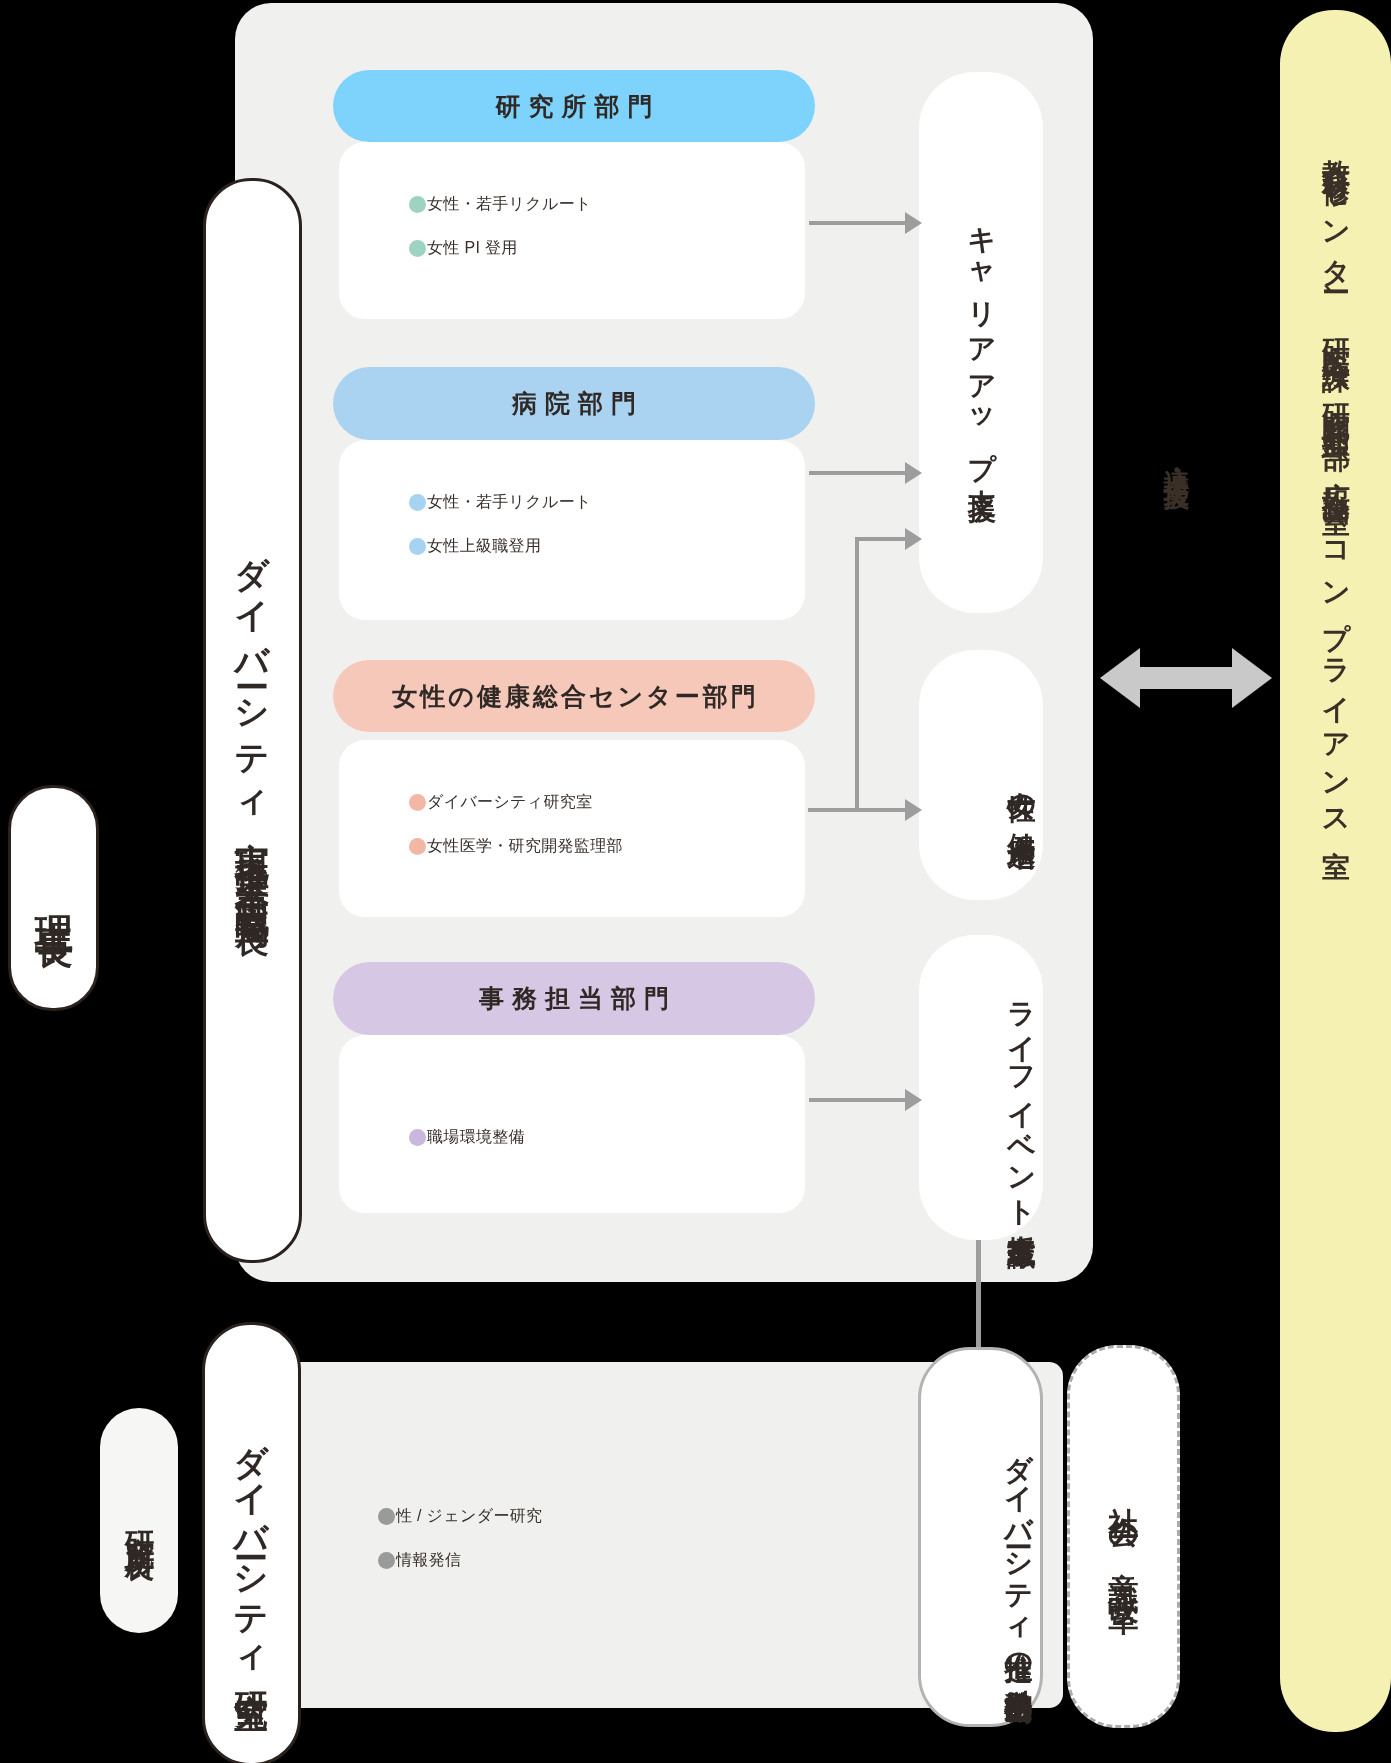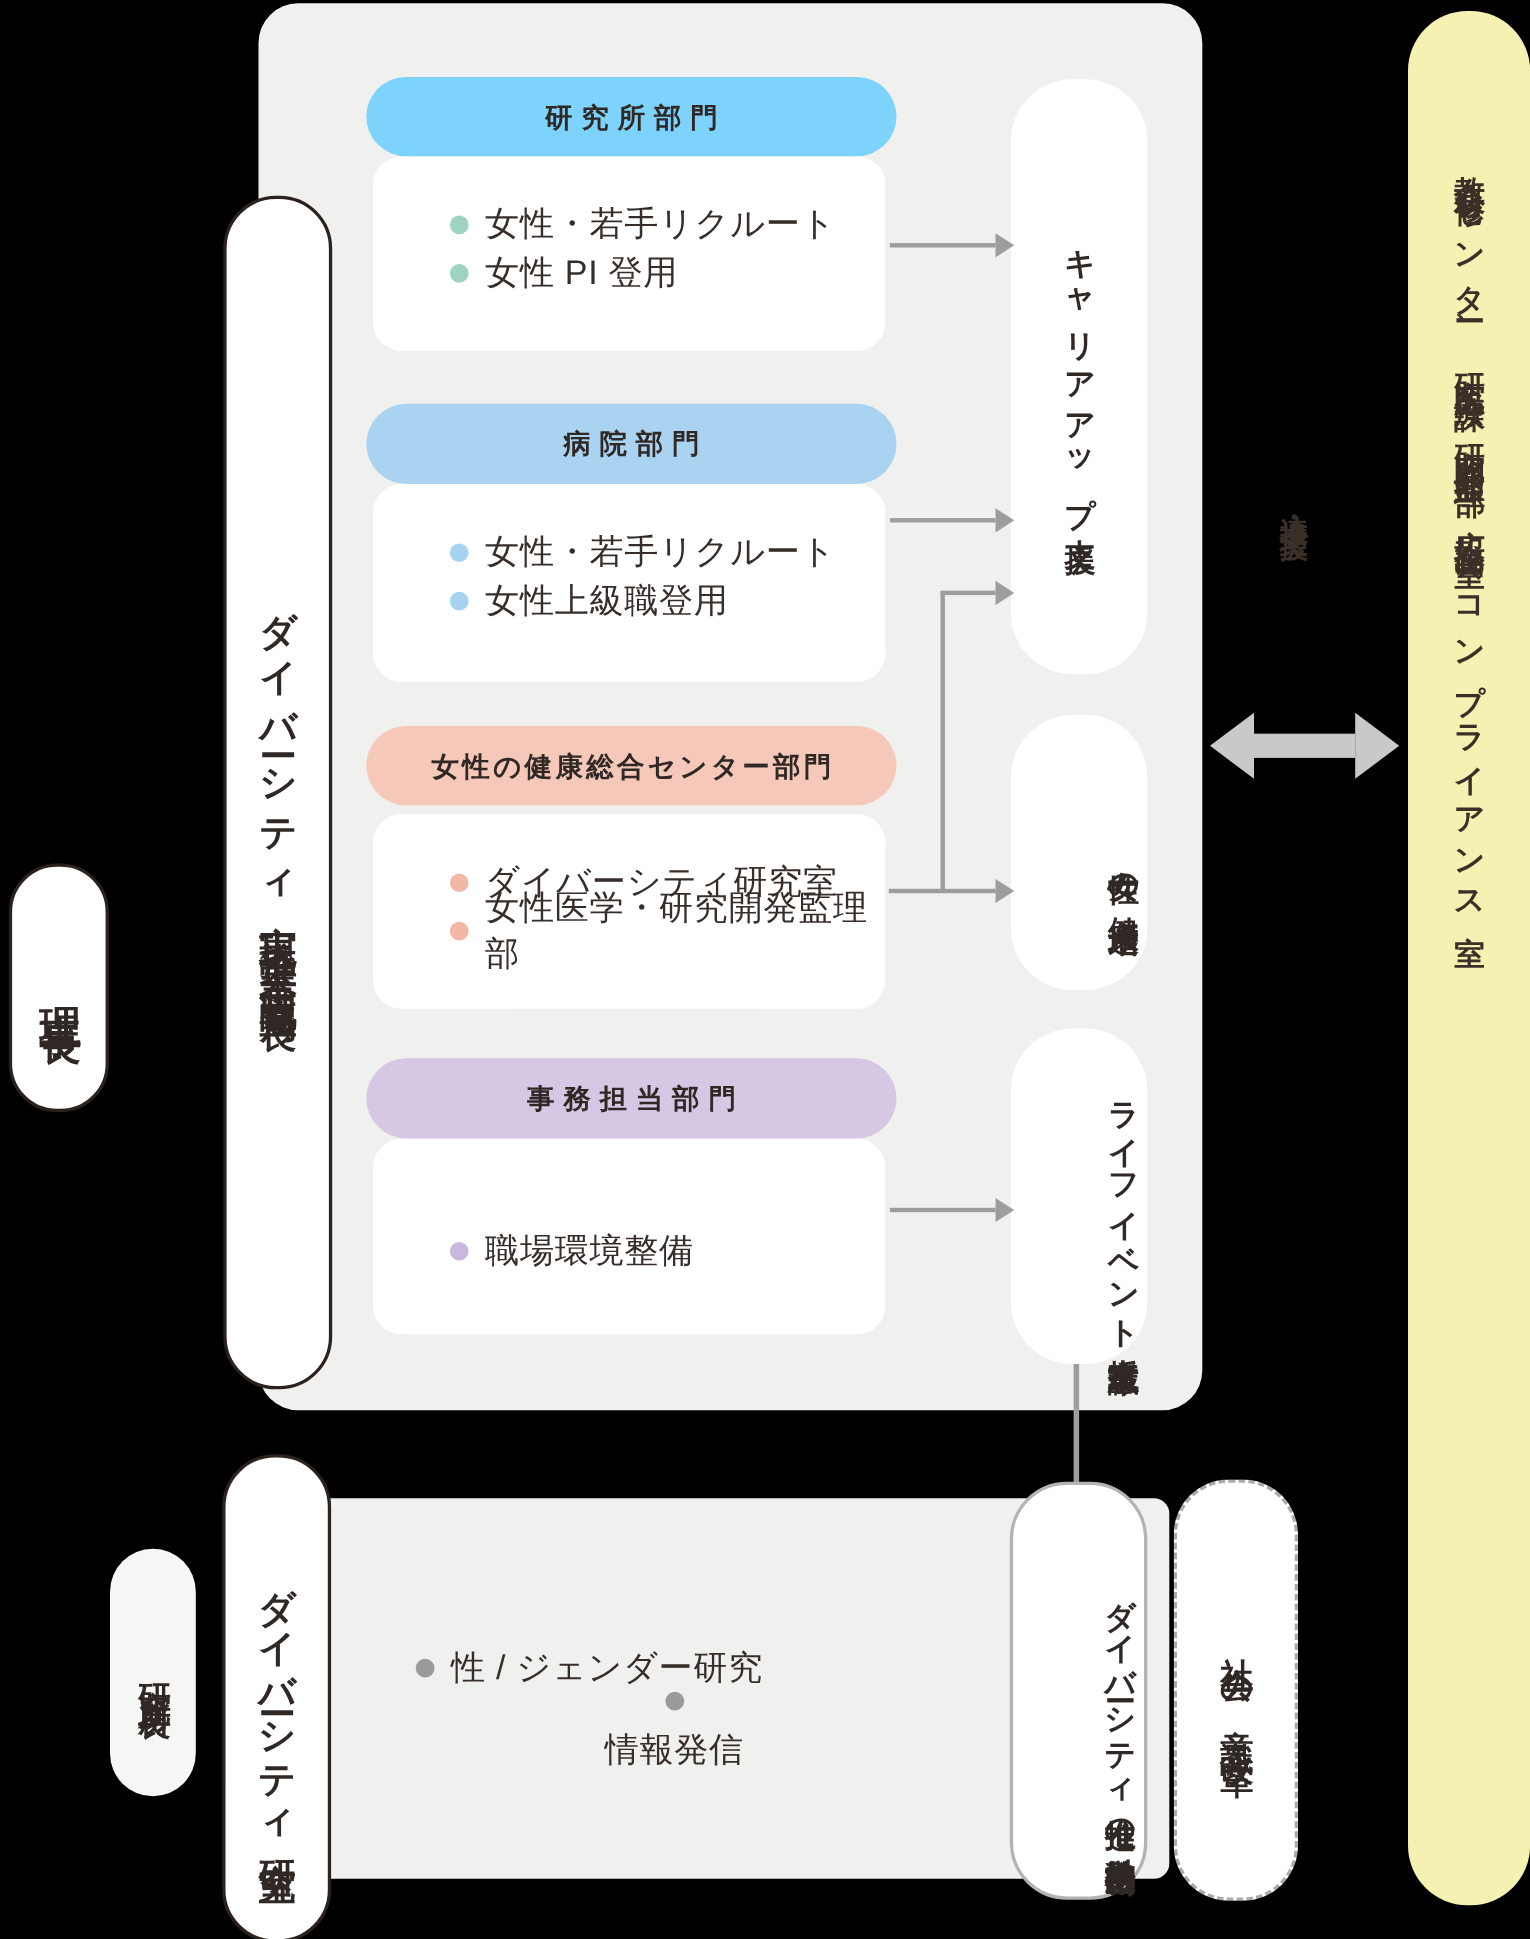--- a/index.html
+++ b/index.html
@@ -9,22 +9,22 @@
   .panel{background:#f0f0ef;border-radius:36px;}
   .vtext{writing-mode:vertical-rl;text-orientation:mixed;}
   .pill{background:#fff;border:3px solid #2b211d;border-radius:48px;
         display:flex;align-items:center;justify-content:center;}
   .pill .vtext{font-weight:bold;color:#2f2825;}
   .softbox{background:#f6f6f5;border-radius:40px;display:flex;align-items:center;justify-content:center;}
   .sec-header{display:flex;align-items:center;justify-content:center;border-radius:37px;
               font-weight:bold;font-size:25px;letter-spacing:0.32em;text-indent:0.32em;color:#2f2825;}
   .sec-header.tight{letter-spacing:0.12em;text-indent:0.12em;}
   .card{background:#fff;border-radius:26px;padding-top:40px;box-sizing:border-box;}
-  .bullet-row{display:flex;align-items:center;gap:15px;padding-left:70px;height:44px;
-              font-size:31px;color:#372e29;letter-spacing:0.02em;}
+  .bullet-row{display:flex;align-items:center;gap:1px;padding-left:70px;height:44px;
+              font-size:16px;color:#372e29;letter-spacing:0.02em;}
   .dot{width:17px;height:17px;border-radius:50%;flex:none;}
   .outcome{background:#fff;border-radius:56px;}
   .outcome-inner{position:absolute;left:0;top:0;right:0;bottom:0;display:flex;justify-content:center;
                  font-weight:bold;font-size:28px;color:#2f2825;line-height:1.6;}
   .outcome-inner span{display:block;}
   .hline{position:absolute;height:4px;background:#9d9d9d;}
   .vline{position:absolute;width:4px;background:#9d9d9d;}
   .head-right{position:absolute;width:0;height:0;border-top:11px solid transparent;
               border-bottom:11px solid transparent;border-left:17px solid #9d9d9d;}
   .dbl-shaft{position:absolute;left:1138px;top:667px;width:94px;height:22px;}
@@ -157,21 +157,21 @@
 
   <div class="abs pill" style="left:202px;top:1322px;width:93px;height:438px;">
     <div class="vtext" style="font-size:34px;letter-spacing:0.06em;">ダイバーシティ研究室</div>
   </div>
 
   <div class="abs" style="left:248px;top:1494px;width:600px;">
     <div class="bullet-row" style="padding-left:130px;">
       <span class="dot" style="background: rgb(154, 154, 154);"></span>
       <span>性 / ジェンダー研究</span>
     </div>
-    <div class="bullet-row" style="padding-left:130px;flex-direction:column;">
+    <div class="bullet-row" style="padding-left:130px;">
       <span class="dot" style="background: rgb(154, 154, 154);"></span>
       <span>情報発信</span>
     </div>
   </div>
 
   <div class="abs evidence" style="left:918px;top:1347px;width:125px;height:380px;">
     <div class="outcome-inner vtext" style="padding-top:34px;letter-spacing:0.04em;line-height:1.55;">
       <span>ダイバーシティ推進の</span>
       <span>科学的根拠創出</span>
     </div>

